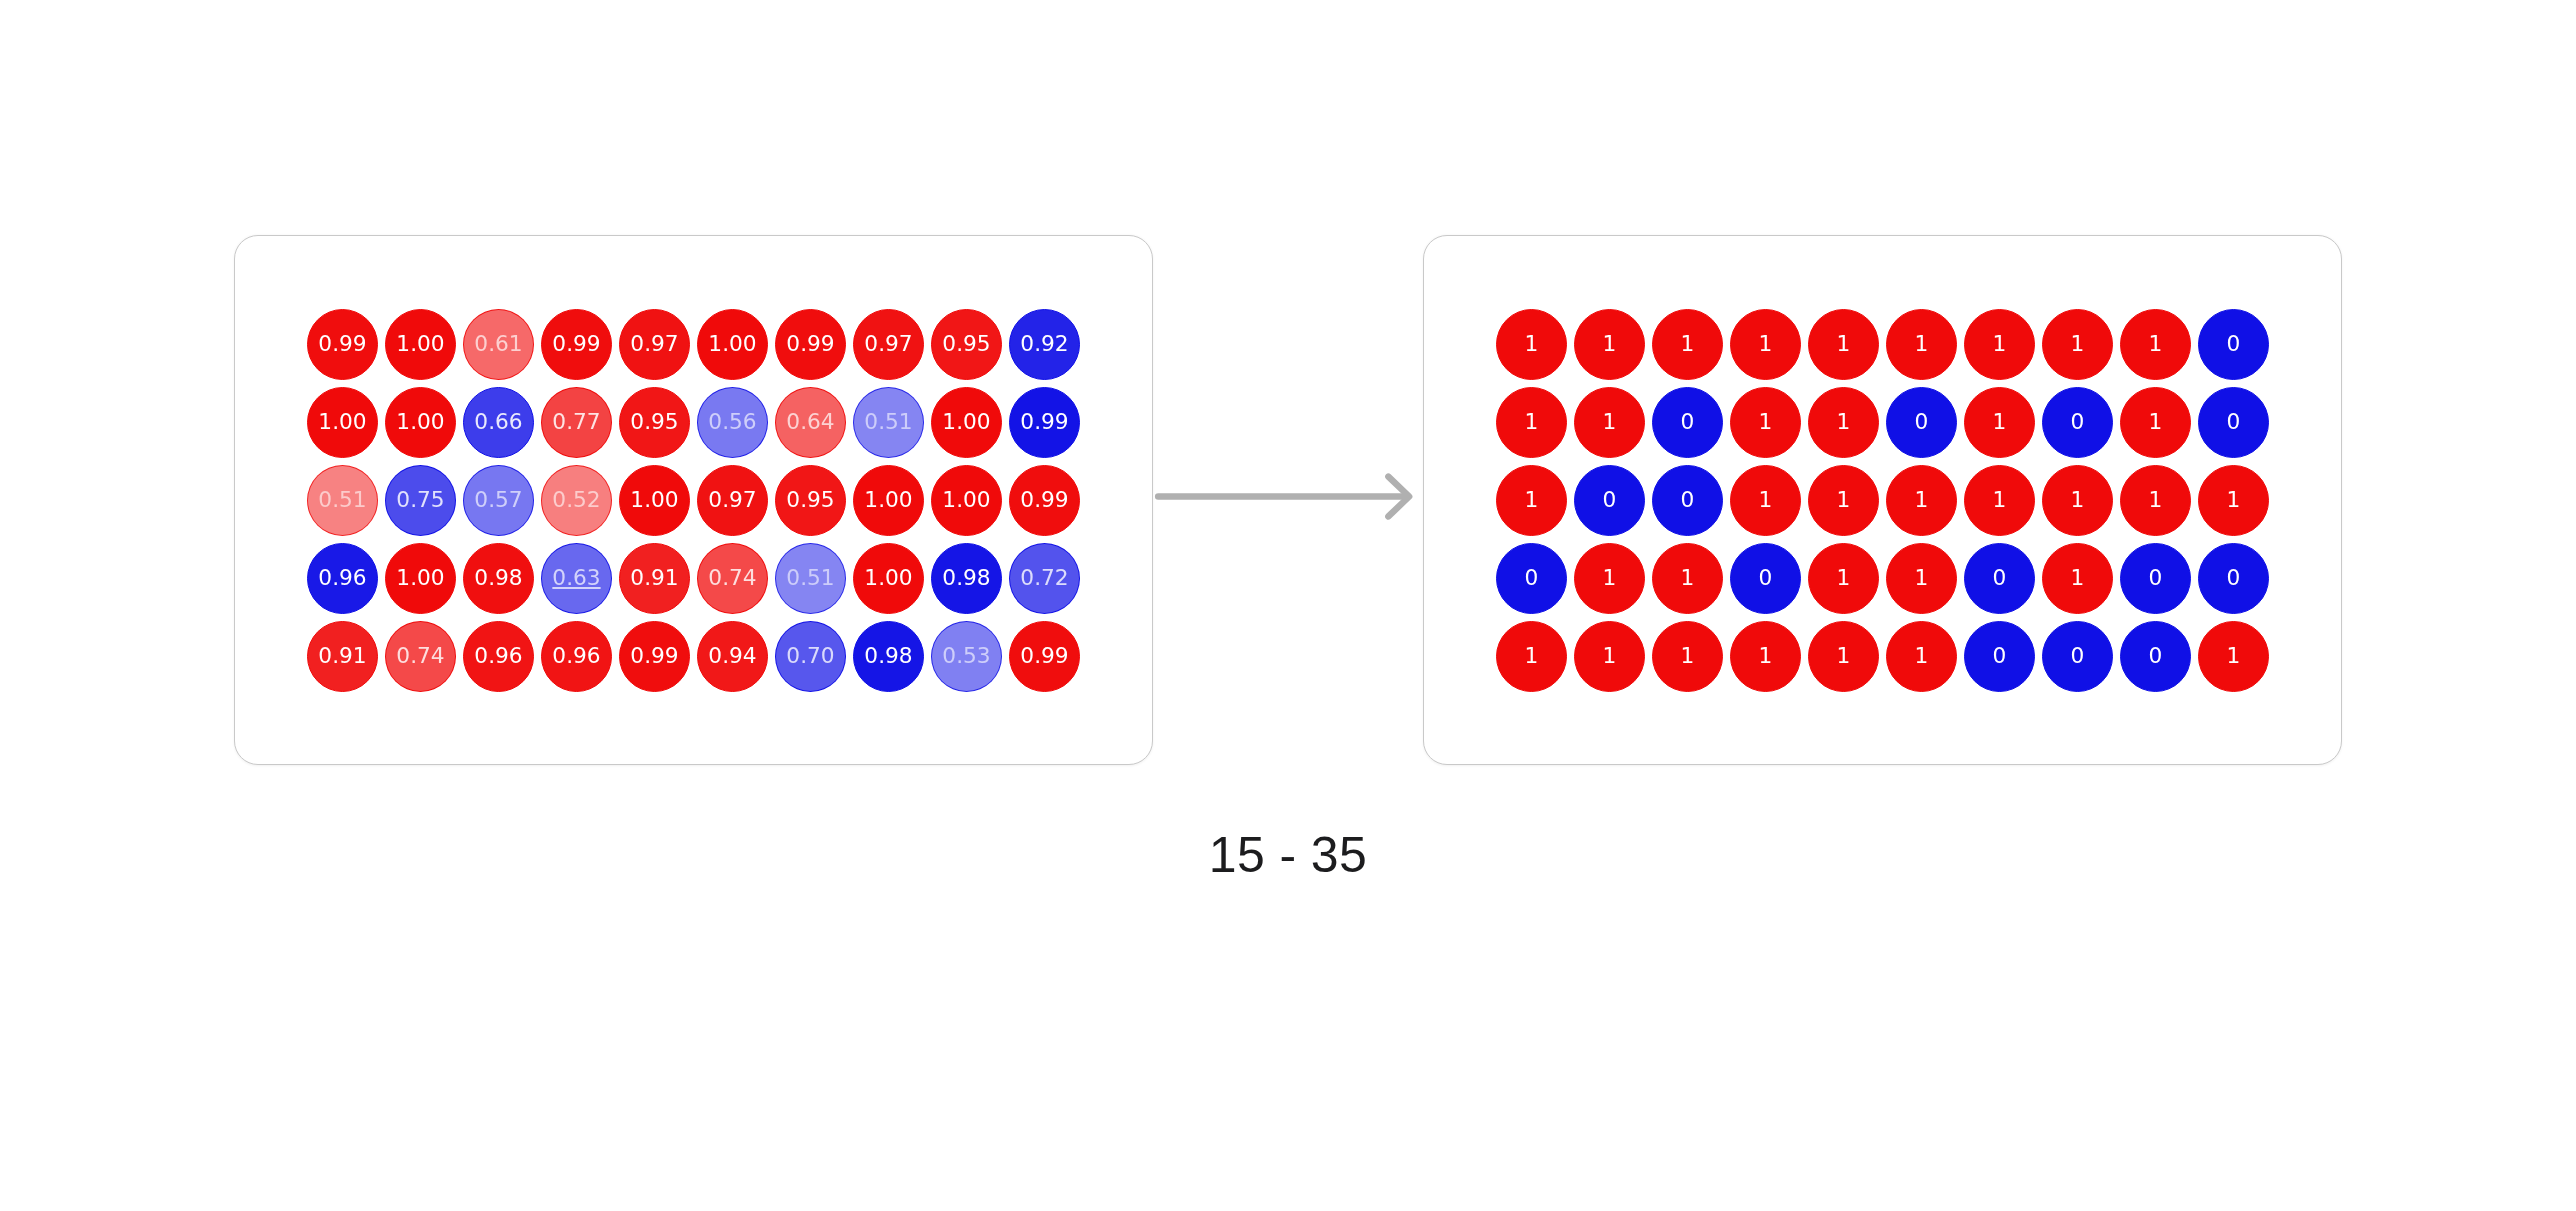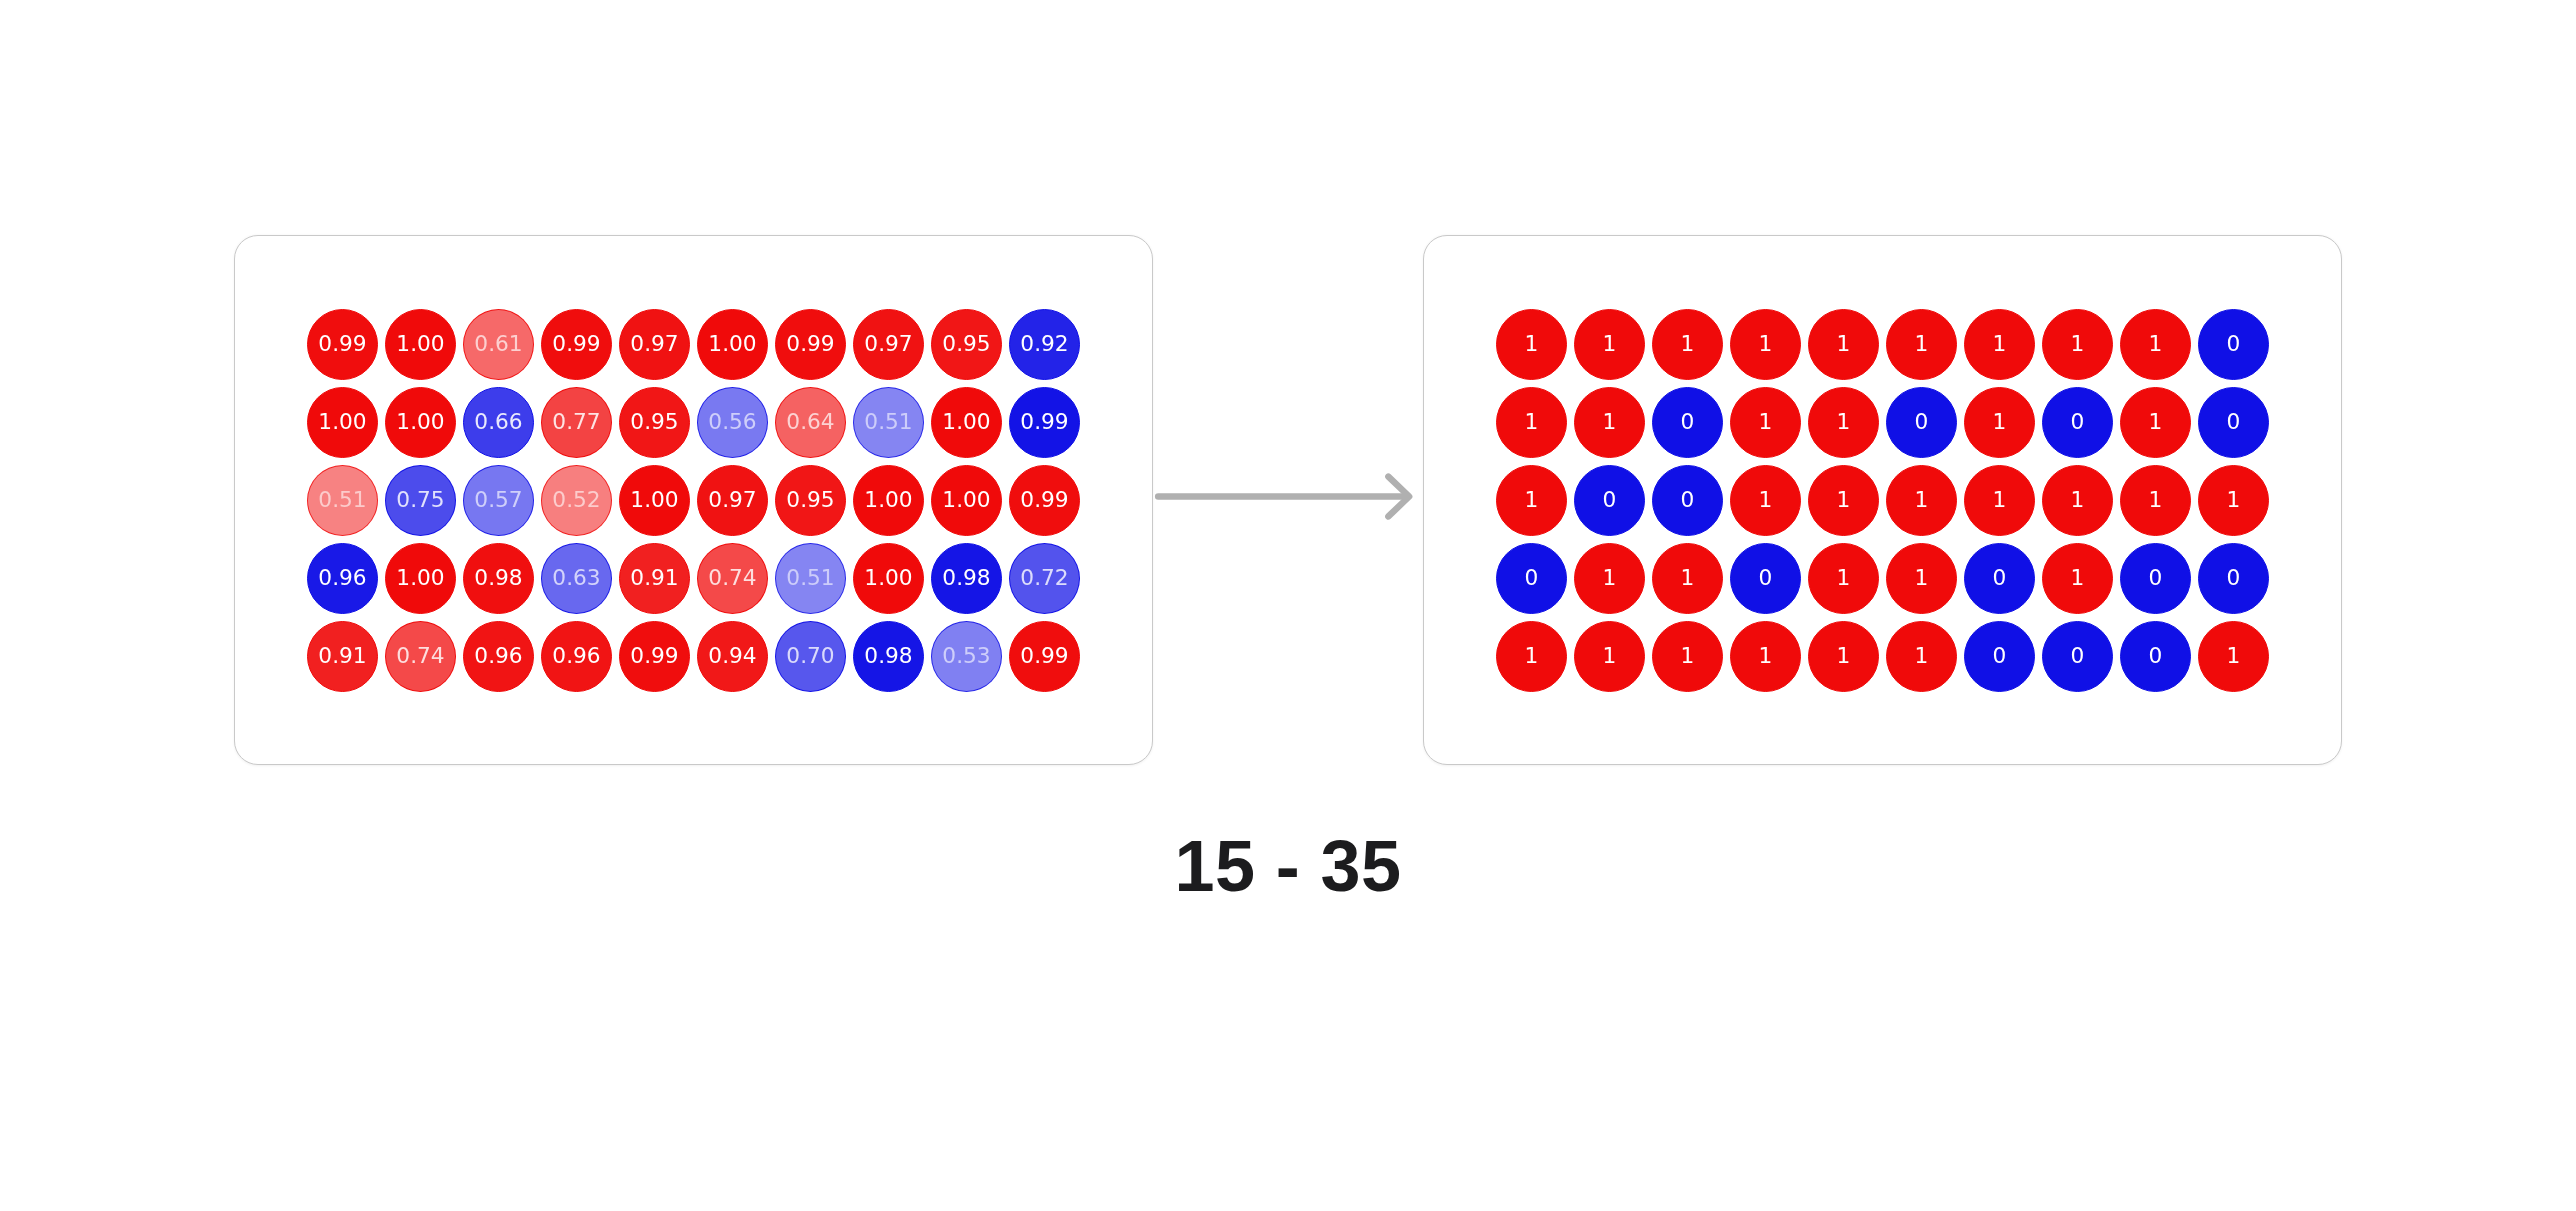--- a/index.html
+++ b/index.html
@@ -66,22 +66,22 @@
     align-items: center;
     justify-content: center;
   }
   .caption {
     margin-top: 64px;
     display: flex;
     flex-direction: column;
     align-items: center;
   }
   .title {
-    font-size: 72px;
-    font-weight: 700;
+    font-size: 50px;
+    font-weight: 400;
     line-height: 1.05;
     color: #1c1c1e;
     letter-spacing: 0.4px;
   }
   .subtitle {
     margin-top: 28px;
     font-size: 42px;
     font-weight: 400;
     line-height: 1.15;
     color: #141414;
@@ -122,21 +122,21 @@
           <div class="circle" style="background: rgba(240, 10, 10, 0.52); border-color: rgba(240, 10, 10, 0.82); color: rgba(255, 255, 255, 0.6);">0.52</div>
           <div class="circle" style="background: rgb(240, 10, 10); border-color: rgb(240, 10, 10); color: rgb(255, 255, 255);">1.00</div>
           <div class="circle" style="background: rgba(240, 10, 10, 0.97); border-color: rgb(240, 10, 10); color: rgb(255, 255, 255);">0.97</div>
           <div class="circle" style="background: rgba(240, 10, 10, 0.95); border-color: rgb(240, 10, 10); color: rgb(255, 255, 255);">0.95</div>
           <div class="circle" style="background: rgb(240, 10, 10); border-color: rgb(240, 10, 10); color: rgb(255, 255, 255);">1.00</div>
           <div class="circle" style="background: rgb(240, 10, 10); border-color: rgb(240, 10, 10); color: rgb(255, 255, 255);">1.00</div>
           <div class="circle" style="background: rgba(240, 10, 10, 0.99); border-color: rgb(240, 10, 10); color: rgb(255, 255, 255);">0.99</div>
           <div class="circle" style="background: rgba(16, 16, 230, 0.96); border-color: rgb(16, 16, 230); color: rgb(255, 255, 255);">0.96</div>
           <div class="circle" style="background: rgb(240, 10, 10); border-color: rgb(240, 10, 10); color: rgb(255, 255, 255);">1.00</div>
           <div class="circle" style="background: rgba(240, 10, 10, 0.98); border-color: rgb(240, 10, 10); color: rgb(255, 255, 255);">0.98</div>
-          <div class="circle" style="background: rgba(16, 16, 230, 0.63); border-color: rgba(16, 16, 230, 0.914); color: rgba(255, 255, 255, 0.71);">0.63</div>
+          <div class="circle" style="background: rgba(16, 16, 230, 0.63); border-color: rgba(16, 16, 230, 0.914); color: rgba(255, 255, 255, 0.71); text-decoration: underline;">0.63</div>
           <div class="circle" style="background: rgba(240, 10, 10, 0.91); border-color: rgb(240, 10, 10); color: rgba(255, 255, 255, 0.99);">0.91</div>
           <div class="circle" style="background: rgba(240, 10, 10, 0.74); border-color: rgba(240, 10, 10, 0.984); color: rgba(255, 255, 255, 0.82);">0.74</div>
           <div class="circle" style="background: rgba(16, 16, 230, 0.51); border-color: rgba(16, 16, 230, 0.81); color: rgba(255, 255, 255, 0.59);">0.51</div>
           <div class="circle" style="background: rgb(240, 10, 10); border-color: rgb(240, 10, 10); color: rgb(255, 255, 255);">1.00</div>
           <div class="circle" style="background: rgba(16, 16, 230, 0.98); border-color: rgb(16, 16, 230); color: rgb(255, 255, 255);">0.98</div>
           <div class="circle" style="background: rgba(16, 16, 230, 0.72); border-color: rgba(16, 16, 230, 0.973); color: rgba(255, 255, 255, 0.8);">0.72</div>
           <div class="circle" style="background: rgba(240, 10, 10, 0.91); border-color: rgb(240, 10, 10); color: rgba(255, 255, 255, 0.99);">0.91</div>
           <div class="circle" style="background: rgba(240, 10, 10, 0.74); border-color: rgba(240, 10, 10, 0.984); color: rgba(255, 255, 255, 0.82);">0.74</div>
           <div class="circle" style="background: rgba(240, 10, 10, 0.96); border-color: rgb(240, 10, 10); color: rgb(255, 255, 255);">0.96</div>
           <div class="circle" style="background: rgba(240, 10, 10, 0.96); border-color: rgb(240, 10, 10); color: rgb(255, 255, 255);">0.96</div>

